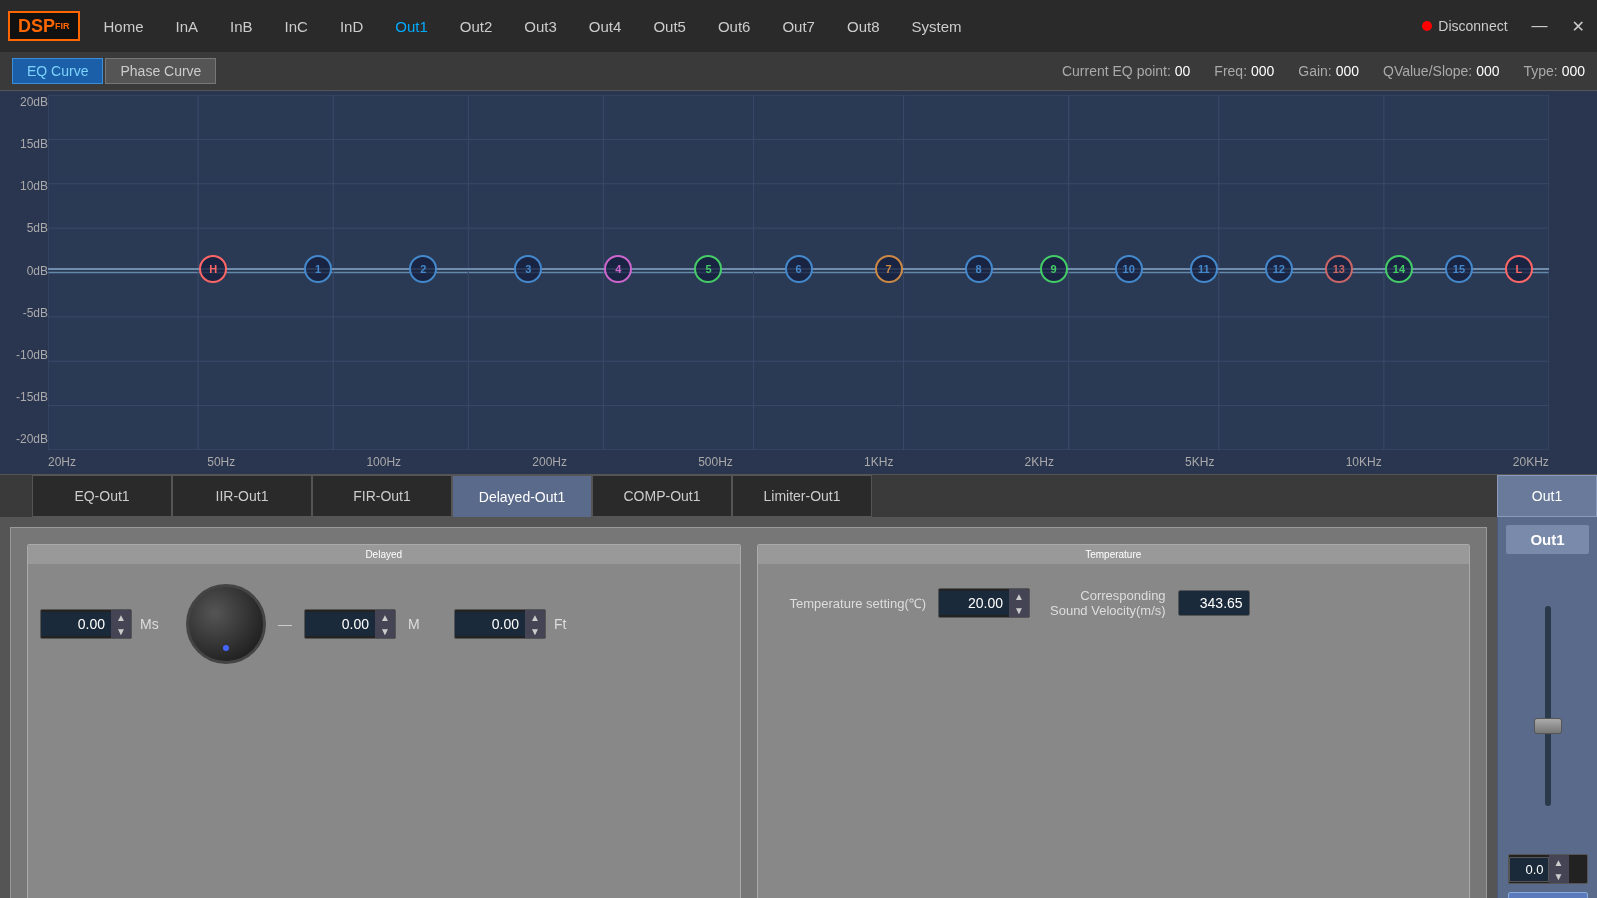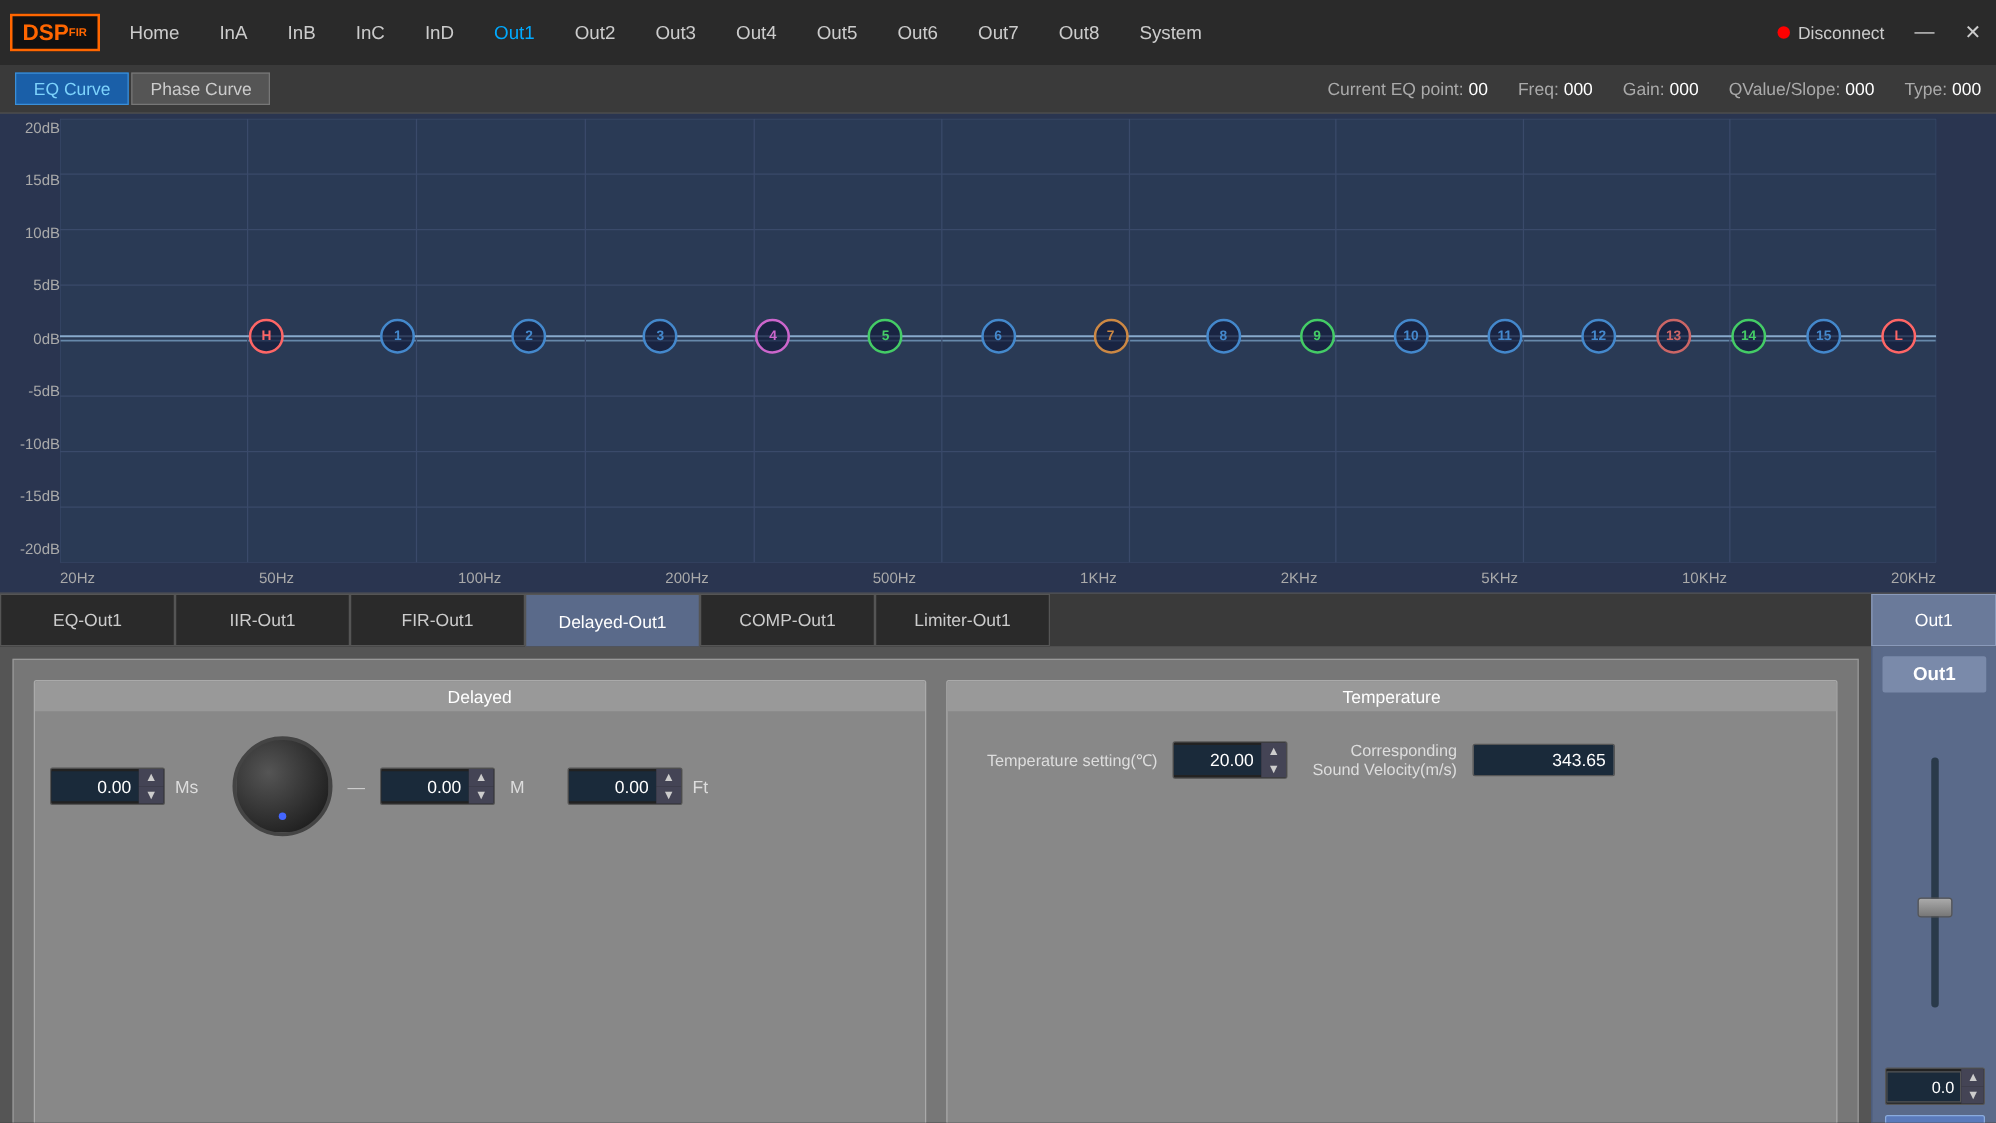--- a/index.html
+++ b/index.html
@@ -76,21 +76,21 @@
     .eq-point {
       position: absolute; width: 28px; height: 28px; border-radius: 50%;
       display: flex; align-items: center; justify-content: center;
       font-size: 11px; font-weight: bold; border: 2px solid;
       transform: translate(-50%, -50%); cursor: pointer;
       background: rgba(20,30,60,0.7);
     }
 
     
     #bottom-tabs {
-      display: flex; align-items: stretch; background: #3a3a3a; height: 42px;
+      display: flex; align-items: stretch; background: #3a3a3a; height: 42px; margin-left: 32px;
     }
     .bottom-tab {
       background: #2a2a2a; border: 1px solid #555; color: #ccc; padding: 0 24px;
       cursor: pointer; font-size: 14px; display: flex; align-items: center; justify-content: center;
       min-width: 140px;
     }
     .bottom-tab.active { background: #5a6a8a; border-bottom: none; color: #fff; }
     #out1-panel {
       background: #6a7a9a; border: 1px solid #8a9aba; color: #fff; padding: 0 24px;
       cursor: pointer; font-size: 14px; display: flex; align-items: center; justify-content: center;
@@ -106,21 +106,21 @@
     
     #delay-panel {
       flex: 1; background: #777; padding: 16px; display: flex; gap: 16px;
       margin: 10px; border: 1px solid #999;
     }
     .panel-section {
       flex: 1; background: #888; border: 1px solid #aaa; border-radius: 2px; padding: 12px;
       position: relative;
     }
     .panel-section-title {
-      text-align: center; background: #999; color: #fff; font-size: 14px;
+      text-align: center; background: #999; color: #fff; font-size: 10px;
       padding: 4px; margin: -12px -12px 16px -12px; border-radius: 2px 2px 0 0;
     }
 
     .delay-controls {
       display: flex; flex-direction: row; align-items: center; gap: 16px; margin-top: 20px;
     }
     .delay-row {
       display: flex; align-items: center; gap: 8px;
     }
     .delay-knob {
@@ -179,21 +179,21 @@
     }
     .fader-handle {
       position: absolute; top: 60%; left: 50%; transform: translate(-50%, -50%);
       width: 28px; height: 16px; background: linear-gradient(to bottom, #aaa, #777);
       border-radius: 3px; border: 1px solid #555; cursor: pointer;
     }
     .db-input-wrap {
       width: 80px;
     }
     .db-input {
-      background: #1a2a3a; color: #fff; border: 1px solid #555; width: 60px; padding: 4px;
+      background: #1a2a3a; color: #fff; border: 1px solid #555; width: 40px; padding: 4px;
       font-size: 13px; text-align: right; outline: none;
     }
     .mute-btn {
       background: #5a7abb; border: 1px solid #8aabdd; color: #fff; padding: 6px 16px;
       cursor: pointer; font-size: 18px; width: 80px; border-radius: 2px;
     }
     .add-btn {
       background: #5a6a8a; border: 1px solid #8a9aba; color: #fff; width: 32px; height: 32px;
       font-size: 20px; cursor: pointer; display: flex; align-items: center; justify-content: center;
       border-radius: 2px;
@@ -395,21 +395,21 @@
             <input class="num-input" type="text" value="20.00" style="">
             <div class="spin-btns">
               <button class="spin-btn">▲</button>
               <button class="spin-btn">▼</button>
             </div>
           </div>
         </div>
         <div class="temp-row">
           <span class="temp-label">Corresponding<br>Sound Velocity(m/s)</span>
           <div class="num-input-wrap">
-            <input class="num-input" type="text" value="343.65" style="width: 112px;">
+            <input class="num-input" type="text" value="343.65" style="width: 70px;">
           </div>
         </div>
       </div>
     </div>
   </div>
 
   <div id="right-panel">
     <div id="right-panel-title">Out1</div>
     <div class="fader-container">
       <div style="position:relative;">

